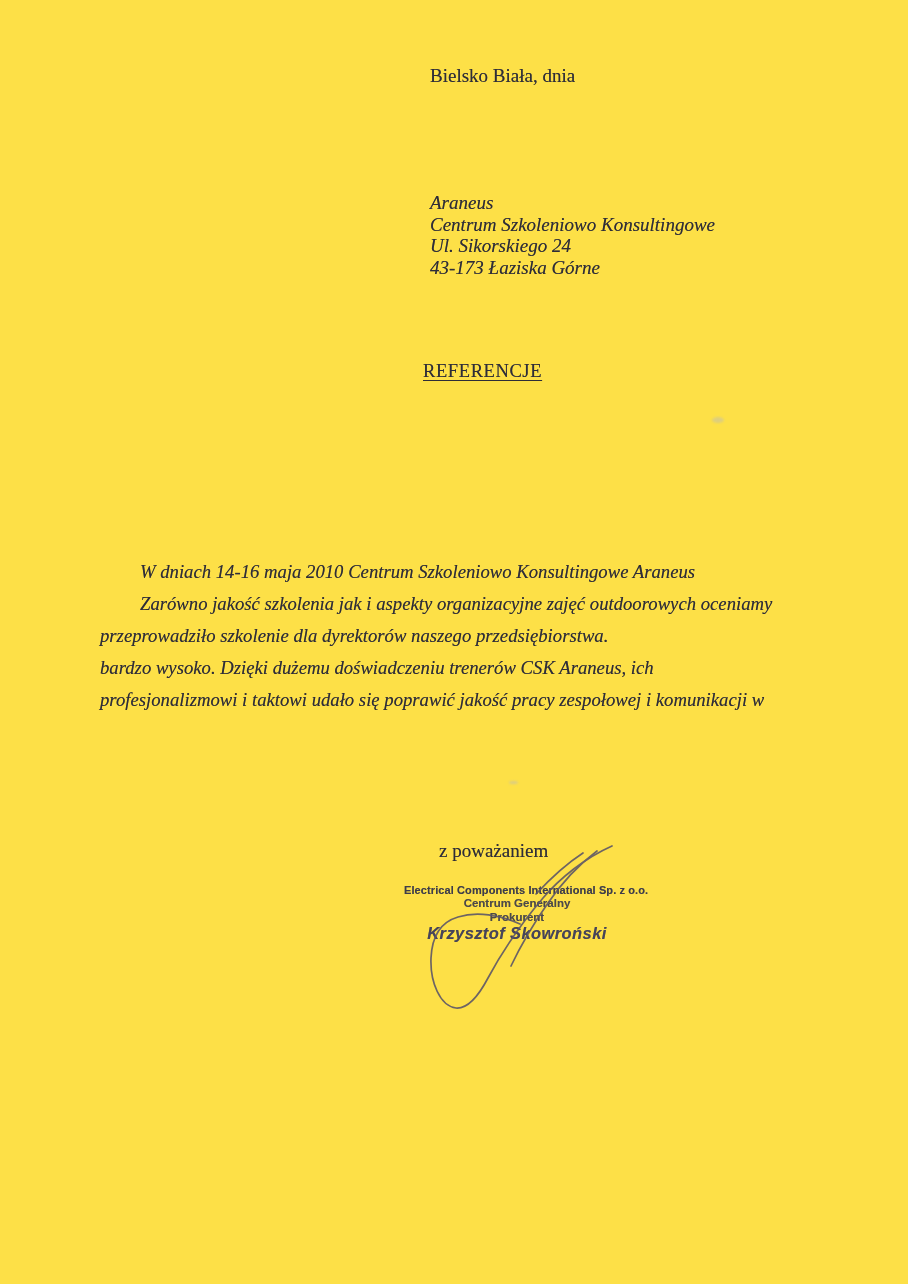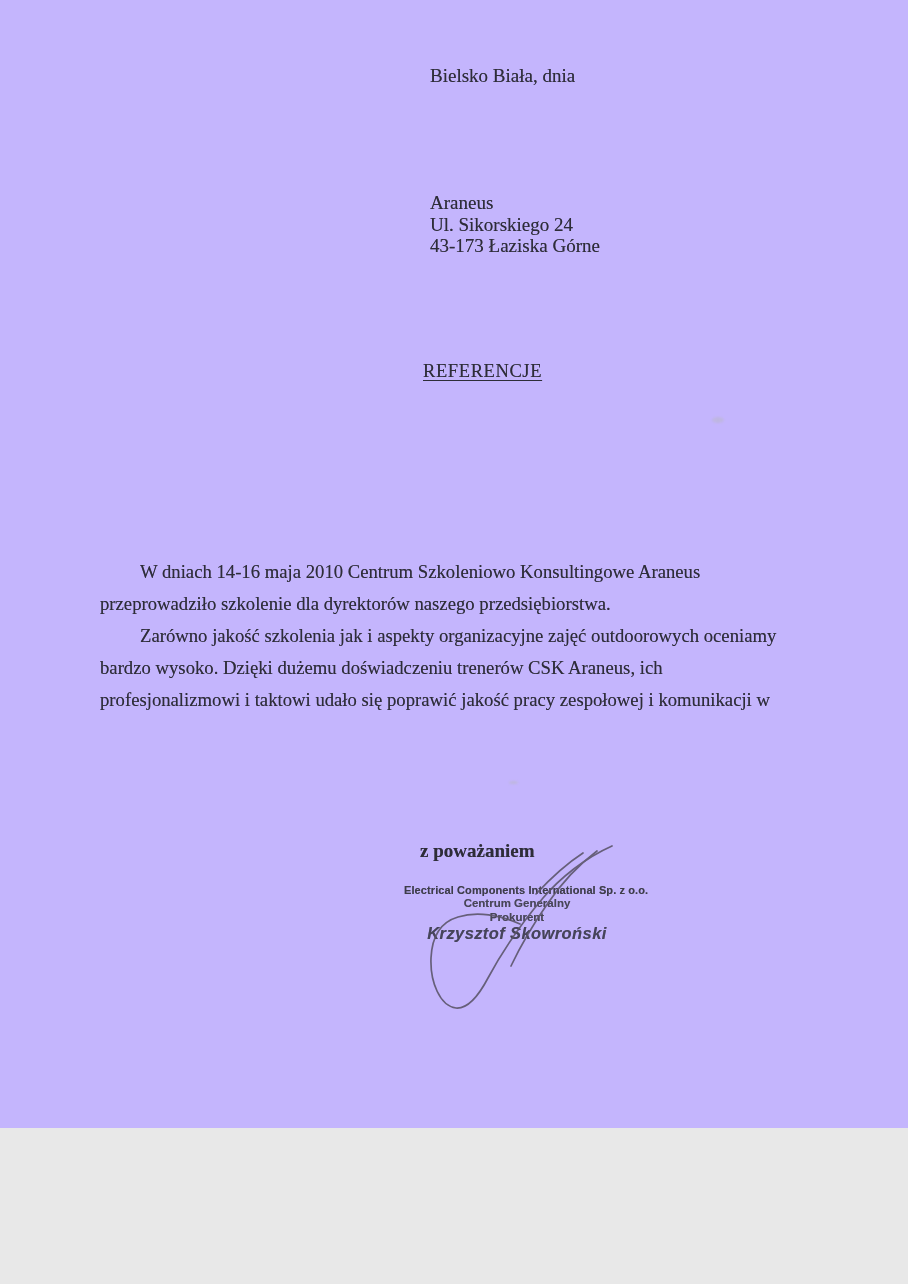--- a/index.html
+++ b/index.html
@@ -3,22 +3,22 @@
 <meta charset="utf-8">
 <style>
   html, body {
     margin: 0;
     padding: 0;
     background: #e8e8e8;
   }
   .page {
     position: relative;
     width: 908px;
-    height: 1128px;
-    background: #c4b5fd;
+    height: 1284px;
+    background: #fde047;
     overflow: hidden;
     font-family: "Liberation Serif", serif;
     color: #2e2d38;
   }
   
   .ink {
     text-shadow: 0 0 0.45px rgba(46,45,66,0.55);
   }
 
   .dateline {
@@ -29,20 +29,21 @@
     line-height: 24px;
     white-space: nowrap;
   }
 
   .recipient {
     position: absolute;
     left: 430px;
     top: 192px;
     font-size: 19px;
     line-height: 21.5px;
+    font-style: italic;
   }
   .recipient .addr-line { white-space: nowrap; }
 
   .letter-title {
     position: absolute;
     left: 423px;
     top: 361px;
     font-size: 18.5px;
     letter-spacing: 0.6px;
     text-decoration: underline;
@@ -54,32 +55,32 @@
     position: absolute;
     left: 100px;
     top: 556px;
     width: 760px;
     font-size: 18.7px;
     line-height: 32px;
   }
   .body-block .line {
     white-space: nowrap;
     height: 32px;
+    font-style: italic;
   }
   .body-block .line.indent {
     padding-left: 40px;
   }
 
   .closing {
     position: absolute;
-    left: 420px;
+    left: 439px;
     top: 840px;
     font-size: 19px;
     white-space: nowrap;
-    font-weight: bold;
   }
 
   .stamp {
     position: absolute;
     left: 408px;
     top: 884px;
     width: 218px;
     text-align: center;
     font-family: "Liberation Sans", sans-serif;
     color: #3e3d4a;
@@ -128,30 +129,31 @@
 </style>
 </head>
 <body>
 
 <div class="page">
 
   <div class="dateline ink">Bielsko Biała, dnia</div>
 
   <div class="recipient ink">
     <div class="addr-line">Araneus</div>
+    <div class="addr-line">Centrum Szkoleniowo Konsultingowe</div>
     <div class="addr-line">Ul. Sikorskiego 24</div>
     <div class="addr-line">43-173 Łaziska Górne</div>
   </div>
 
   <div class="letter-title ink">REFERENCJE</div>
 
   <div class="body-block ink">
     <div class="line indent">W dniach 14-16 maja 2010 Centrum Szkoleniowo Konsultingowe Araneus</div>
+    <div class="line indent">Zarówno jakość szkolenia jak i aspekty organizacyjne zajęć outdoorowych oceniamy</div>
     <div class="line">przeprowadziło szkolenie dla dyrektorów naszego przedsiębiorstwa.</div>
-    <div class="line indent">Zarówno jakość szkolenia jak i aspekty organizacyjne zajęć outdoorowych oceniamy</div>
     <div class="line">bardzo wysoko. Dzięki dużemu doświadczeniu trenerów CSK Araneus, ich</div>
     <div class="line">profesjonalizmowi i taktowi udało się poprawić jakość pracy zespołowej i komunikacji w</div>
   </div>
 
   <div class="closing ink">z poważaniem</div>
 
   <div class="stamp">
     <div class="company">Electrical Components International Sp. z o.o.</div>
     <div class="role">Centrum Generalny</div>
     <div class="role">Prokurent</div>

